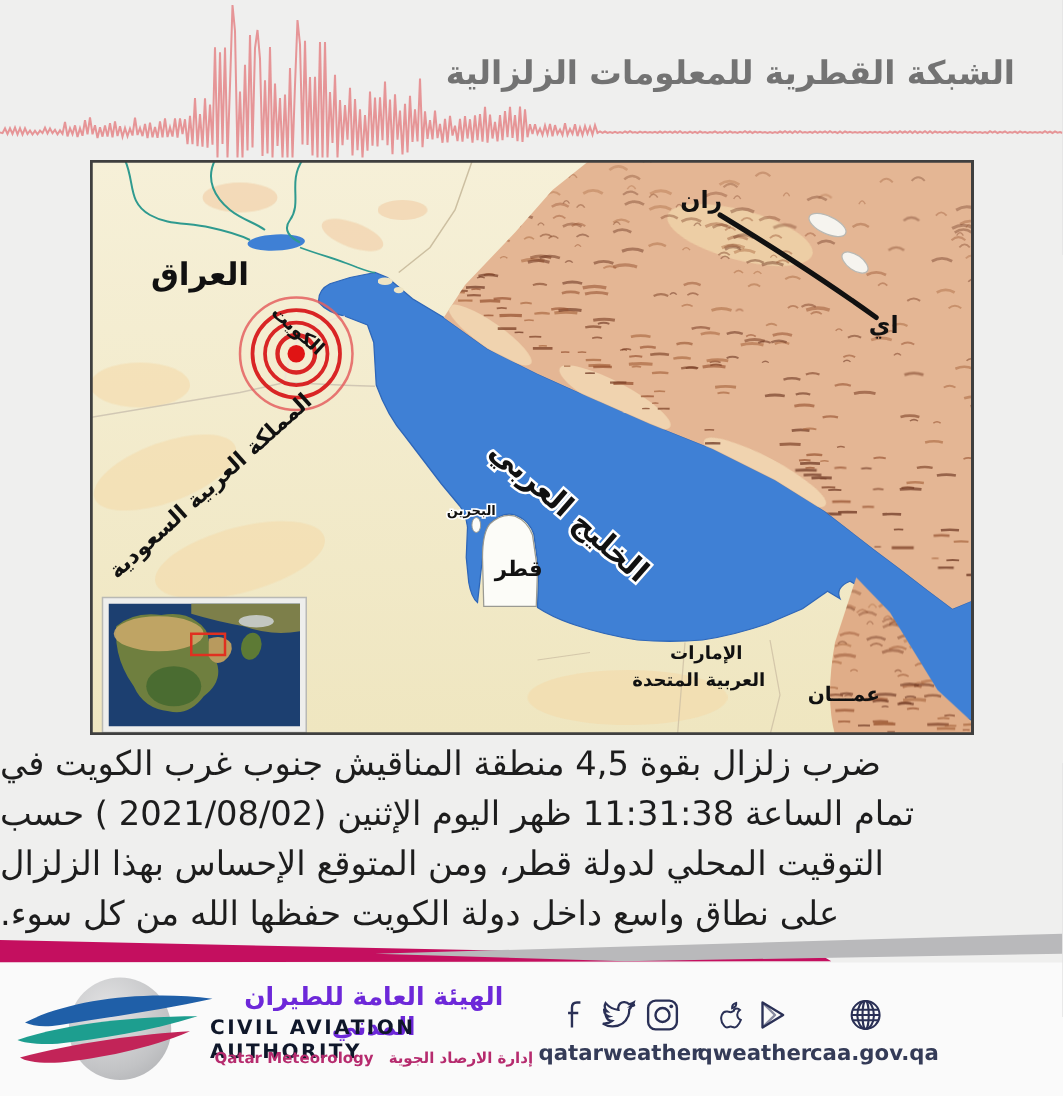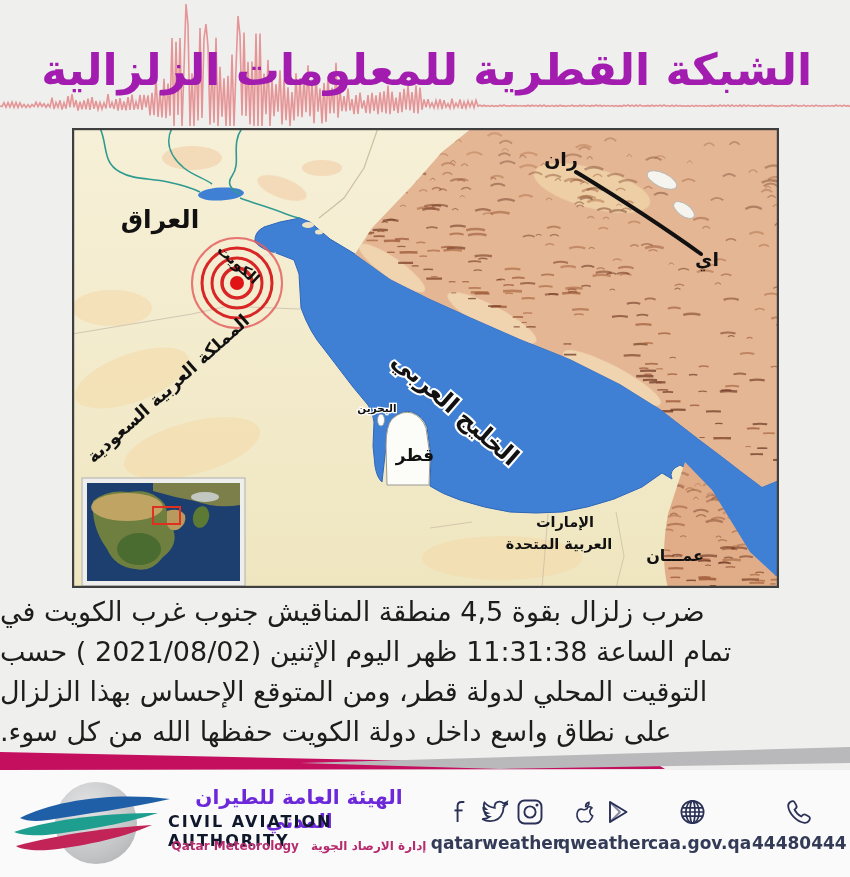--- a/index.html
+++ b/index.html
@@ -2,21 +2,21 @@
 <html lang="ar"><head>
 <meta charset="utf-8">
 <style>
   * { margin:0; padding:0; box-sizing:border-box; }
   body { background:#d8d8d8; font-family:"DejaVu Sans", sans-serif; }
   .page { position:relative; width:850px; height:877px; margin:0 auto; background:#efefee; overflow:hidden; }
   .abs { position:absolute; }
 
   
   .seismo-svg { left:0; top:0; }
-  .main-title { right:38px; top:44px; direction:rtl; font-size:44px; font-weight:bold; color:#a21caf; letter-spacing:0; }
+  .main-title { right:38px; top:44px; direction:rtl; font-size:26px; font-weight:bold; color:#737373; letter-spacing:0; }
 
   
   .map-wrap { left:72px; top:128px; width:707px; height:460px; }
 
   
   .para { left:0; top:592px; width:850px; direction:rtl; text-align:left; color:#1d1d1d; font-size:27px; line-height:40px; font-weight:500; }
 
   
   .stripe-svg { left:0; top:745px; }
 
@@ -671,25 +671,15 @@
             <circle cx="15" cy="15" r="10.8"></circle>
             <ellipse cx="15" cy="15" rx="6.4" ry="10.8"></ellipse>
             <ellipse cx="15" cy="15" rx="2.4" ry="10.8"></ellipse>
             <path d="M5,11 H25 M4.2,15 H25.8 M5,19 H25"></path>
           </svg>
         </span>
       </div>
       <div class="slabel">caa.gov.qa</div>
     </div>
 
-    <div class="sgroup" style="left:322px;width:94px;">
-      <div class="sicons">
-        <span class="icon">
-          <svg width="30" height="32" viewBox="0 0 30 30" fill="none" stroke="#2a3056" stroke-width="1.8">
-            <path d="M6.6,4.8 C8.4,3.6 10,4 10.8,5.6 L12.3,8.4 C13,9.7 12.6,10.9 11.4,11.9 L10.5,12.7 C11.9,15.6 14.4,18.1 17.3,19.5 L18.1,18.6 C19.1,17.4 20.3,17 21.6,17.7 L24.4,19.2 C26,20 26.4,21.6 25.2,23.4 C24.2,25 22.5,26 20.6,25.8 C13.2,25 5,16.8 4.2,9.4 C4,7.5 5,5.8 6.6,4.8 Z"></path>
-          </svg>
-        </span>
-      </div>
-      <div class="slabel">44480444</div>
-    </div>
   </div>
 
 </div>
 
 </body></html>

